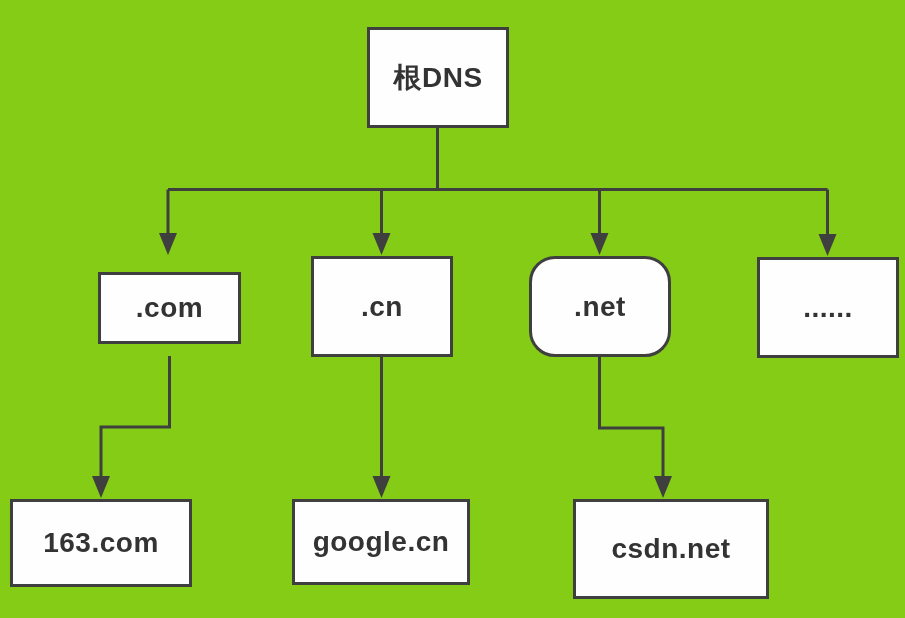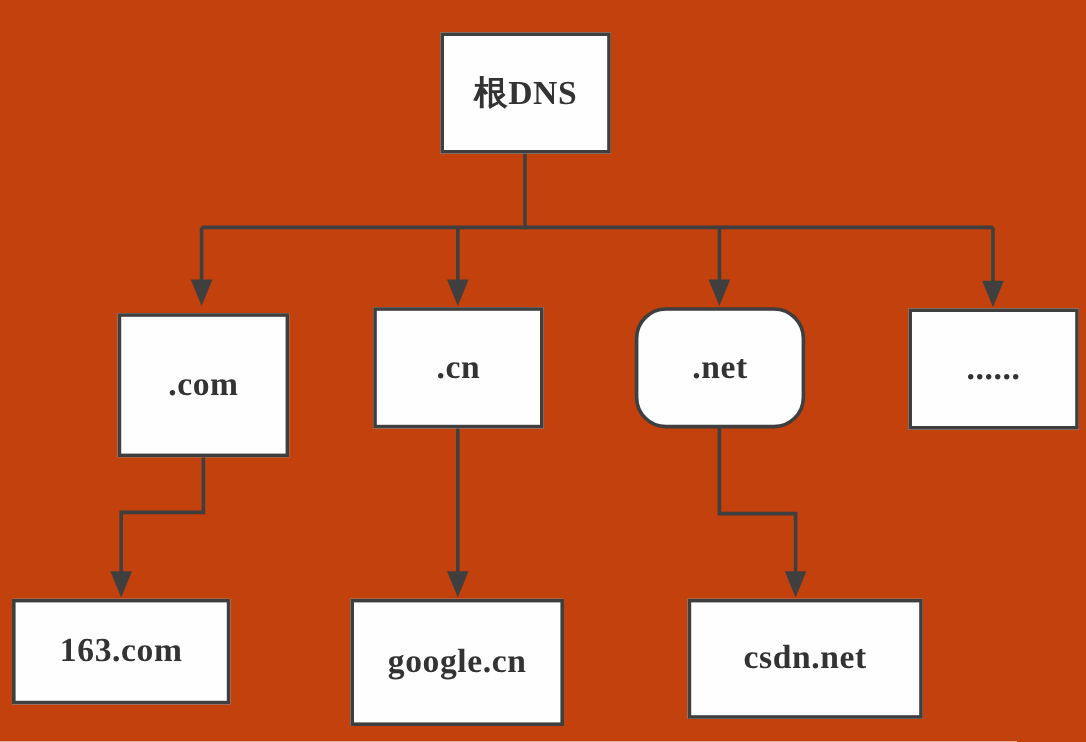--- a/index.html
+++ b/index.html
@@ -4,22 +4,22 @@
 <style>
   html, body {
     margin: 0;
     padding: 0;
     background: #ffffff;
   }
   .canvas {
     position: relative;
     width: 905px;
     height: 618px;
-    background: #c2410c;
-    font-family: Liberation Serif, serif;
+    background: #84cc16;
+    font-family: Liberation Sans, sans-serif;
     overflow: hidden;
   }
   .edges {
     position: absolute;
     left: 0;
     top: 0;
     width: 905px;
     height: 618px;
     z-index: 1;
   }
@@ -31,26 +31,26 @@
     display: flex;
     align-items: center;
     justify-content: center;
     font-weight: bold;
     font-size: 28px;
     color: #333333;
     letter-spacing: 0.5px;
     z-index: 2;
   }
   .node-root    { left: 367px; top:  27px; width: 142px; height: 101px; }
-  .node-com     { left:  98px; top: 261px; width: 143px; height: 120px; }
+  .node-com     { left:  98px; top: 272px; width: 143px; height: 72px; }
   .node-cn      { left: 311px; top: 256px; width: 142px; height: 101px; }
   .node-net     { left: 529px; top: 256px; width: 142px; height: 101px; border-radius: 26px; }
   .node-others  { left: 757px; top: 257px; width: 142px; height: 101px; }
   .node-163     { left:  10px; top: 499px; width: 182px; height: 88px; }
-  .node-google  { left: 292px; top: 499px; width: 178px; height: 106px; }
+  .node-google  { left: 292px; top: 499px; width: 178px; height: 86px; }
   .node-csdn    { left: 573px; top: 499px; width: 196px; height: 100px; }
 </style>
 </head>
 <body>
 
 <div class="canvas">
 
   <svg class="edges" viewBox="0 0 905 618" xmlns="http://www.w3.org/2000/svg">
     <g stroke="#3f3f3f" stroke-width="3" fill="none">
 

